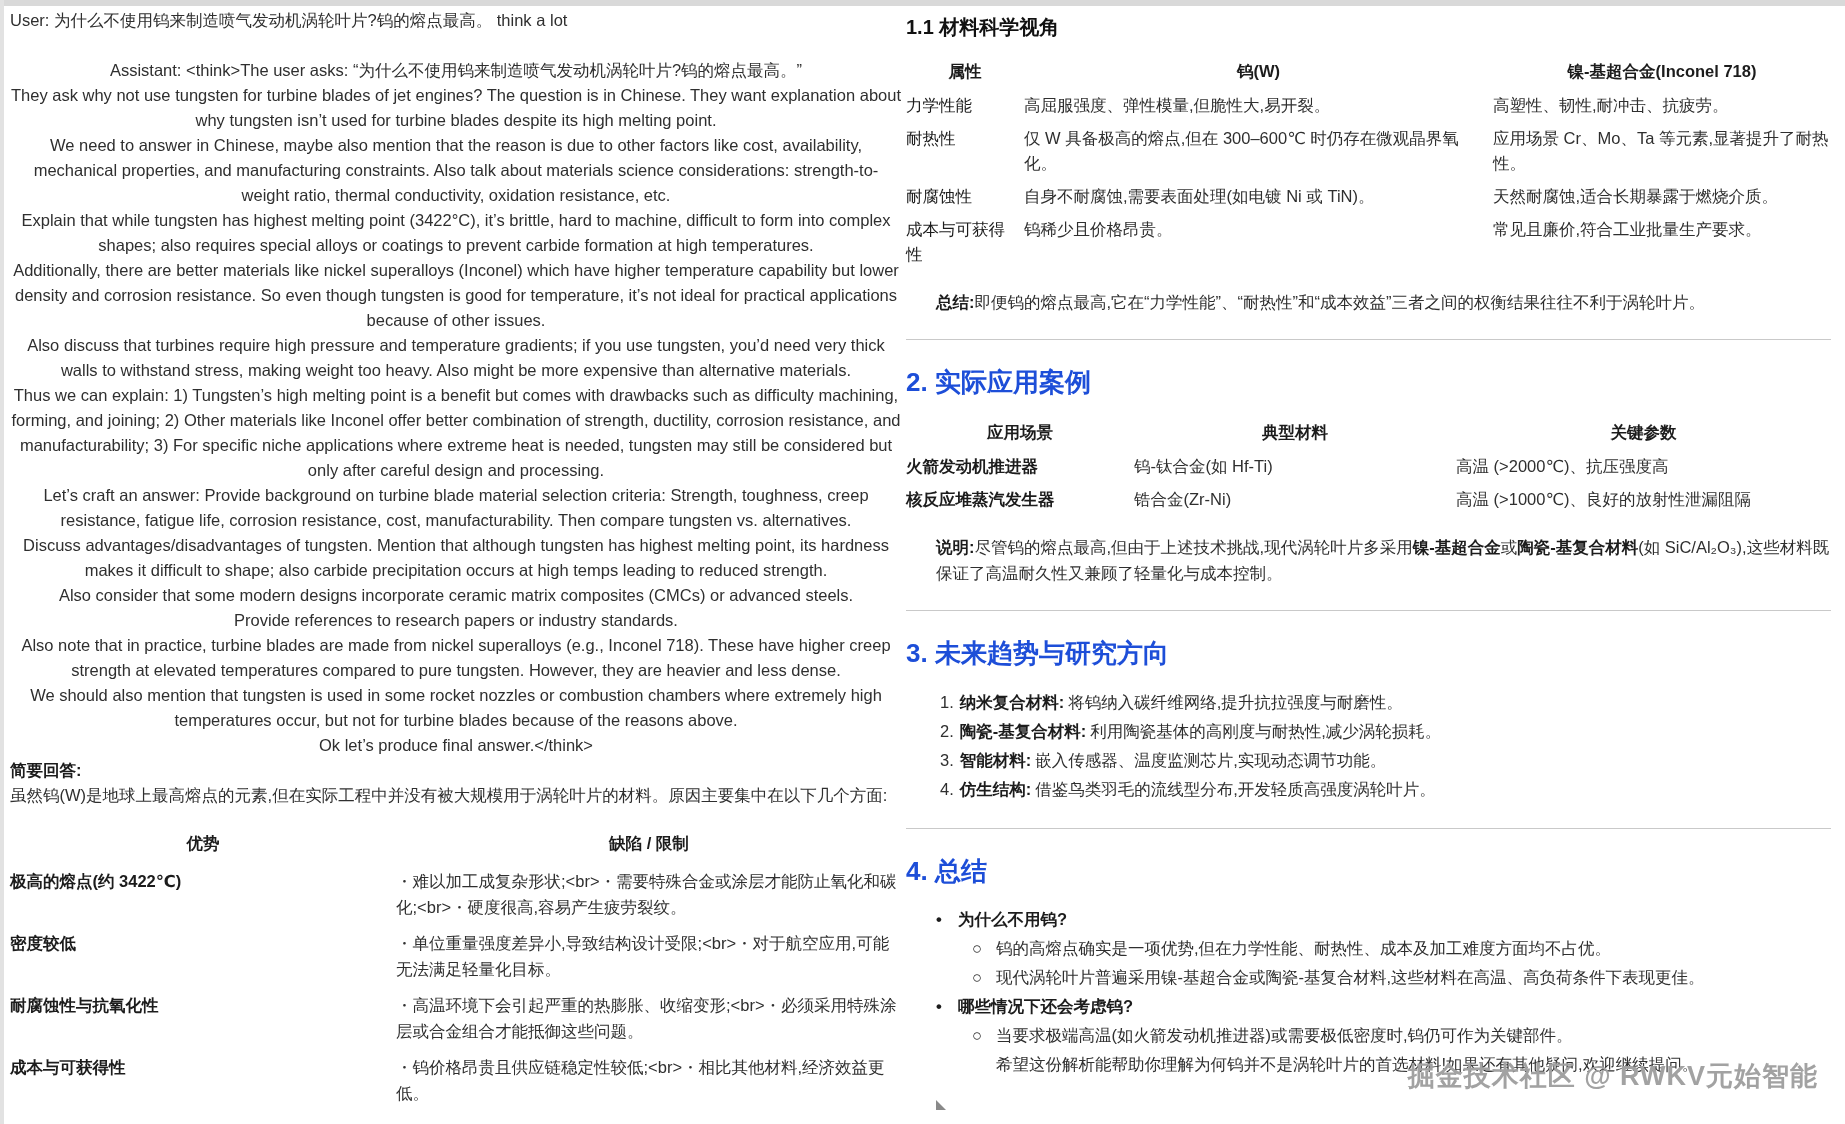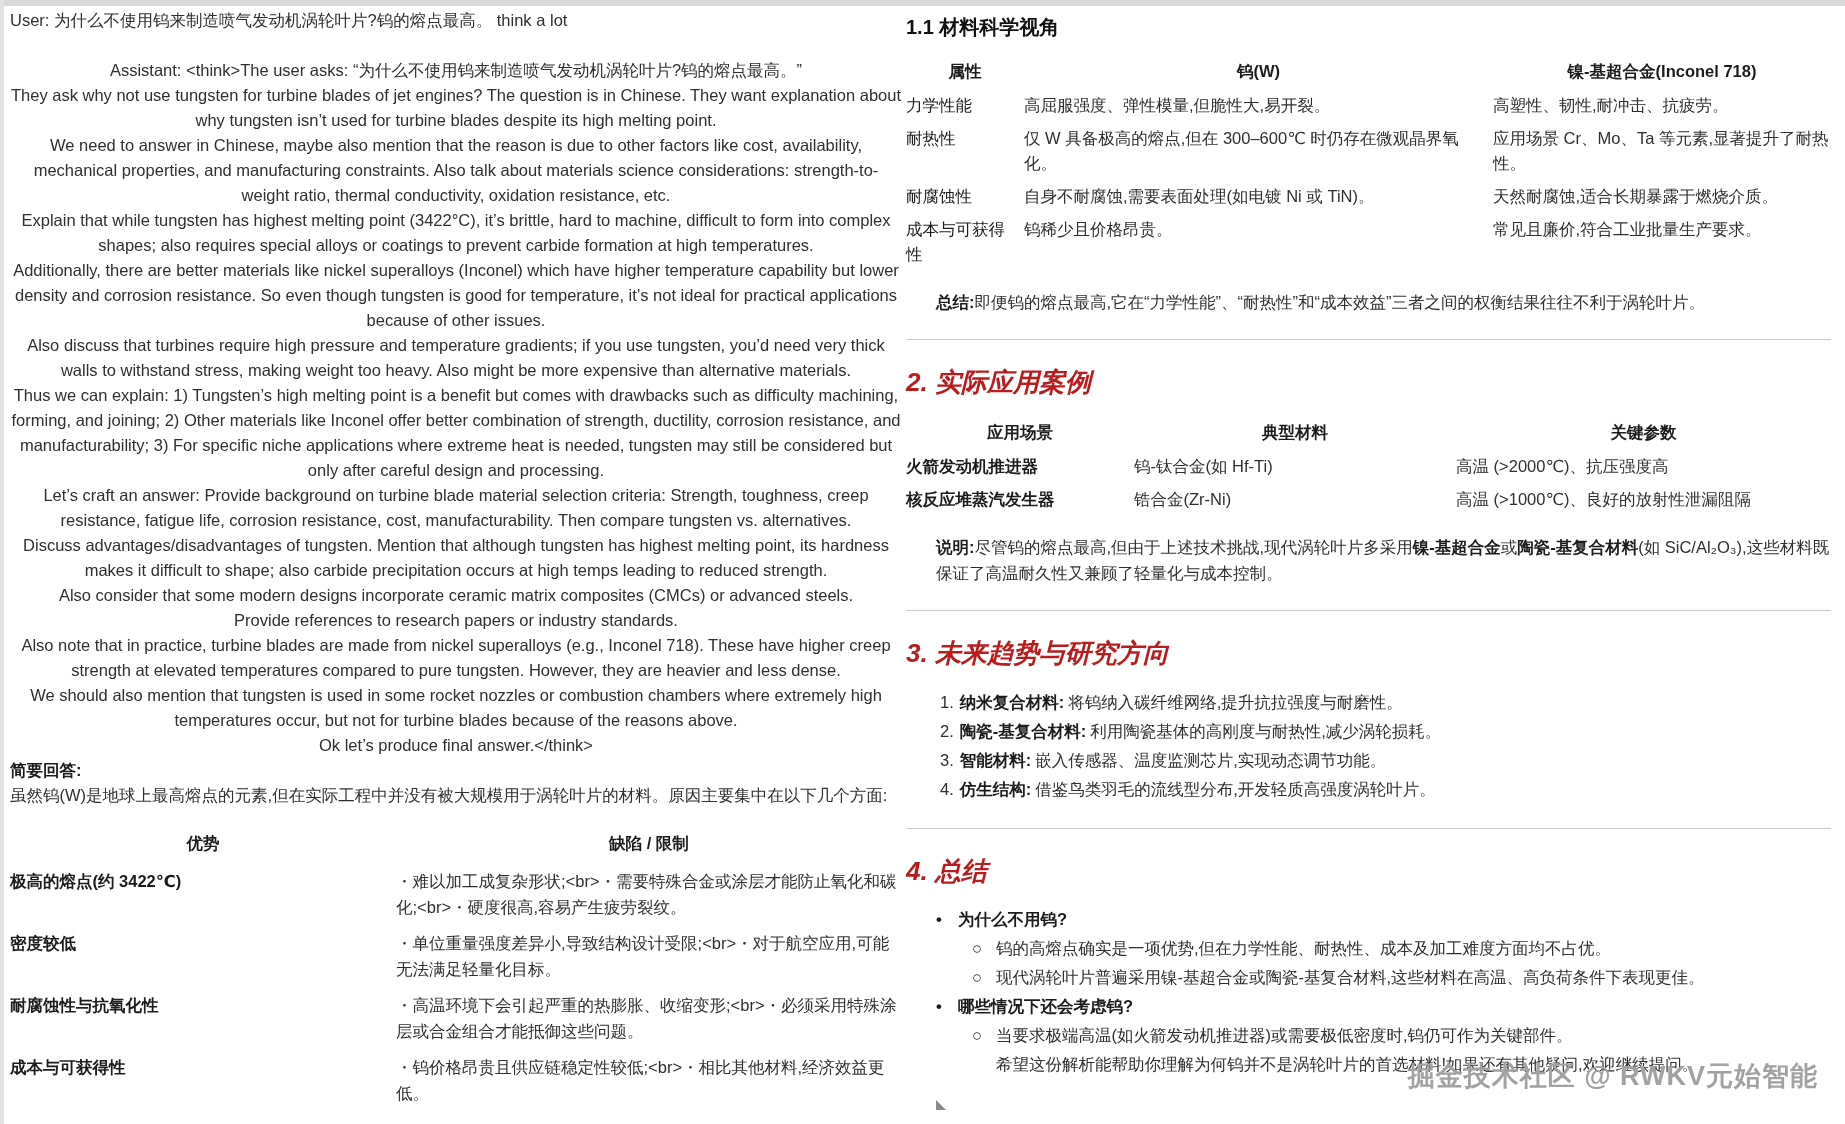--- a/index.html
+++ b/index.html
@@ -24,21 +24,21 @@
   table{border-collapse:collapse;}
   .adv-table{width:100%;margin-top:18px;font-size:16.5px;}
   .adv-table th{font-weight:bold;color:#1c1c1c;text-align:center;padding:6px 0 8px 0;line-height:23px;}
   .adv-table td{vertical-align:top;text-align:left;padding:5px 0;line-height:26px;}
   .adv-table td.advantage{width:368px;font-weight:bold;color:#1c1c1c;padding-right:18px;}
 
   .rule{border:none;border-top:1px solid #c9c9c9;margin:0;}
 
   
   .h3{font-size:20px;font-weight:bold;color:#111;margin:4px 0 16px 0;}
-  .h2{font-size:26px;font-weight:bold;color:#b91c1c;margin:26px 0 20px 0;line-height:32px;font-style:italic;}
+  .h2{font-size:26px;font-weight:bold;color:#1d4ed8;margin:26px 0 20px 0;line-height:32px;}
 
   .mat-table{width:100%;font-size:16.5px;}
   .mat-table th{font-weight:bold;color:#1c1c1c;text-align:center;padding:4px 0 6px 0;}
   .mat-table td{vertical-align:top;text-align:left;padding:4px 0;line-height:25px;}
   .mat-table td.prop{width:104px;font-weight:normal;color:#1c1c1c;padding-right:14px;}
   .mat-table td.w-col{width:445px;padding-right:24px;}
 
   .app-table{width:100%;font-size:16.5px;}
   .app-table th{font-weight:bold;color:#1c1c1c;text-align:center;padding:4px 0 6px 0;}
   .app-table td{vertical-align:top;text-align:left;padding:4px 0;line-height:25px;}

